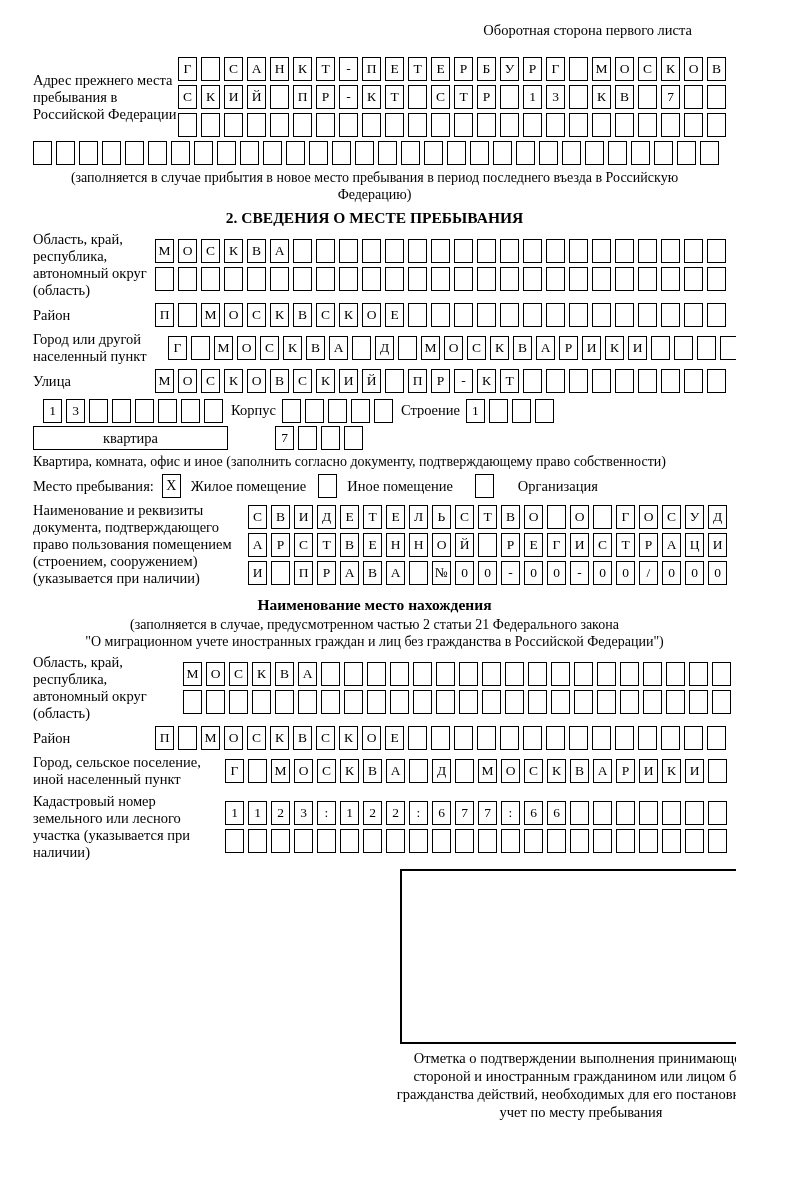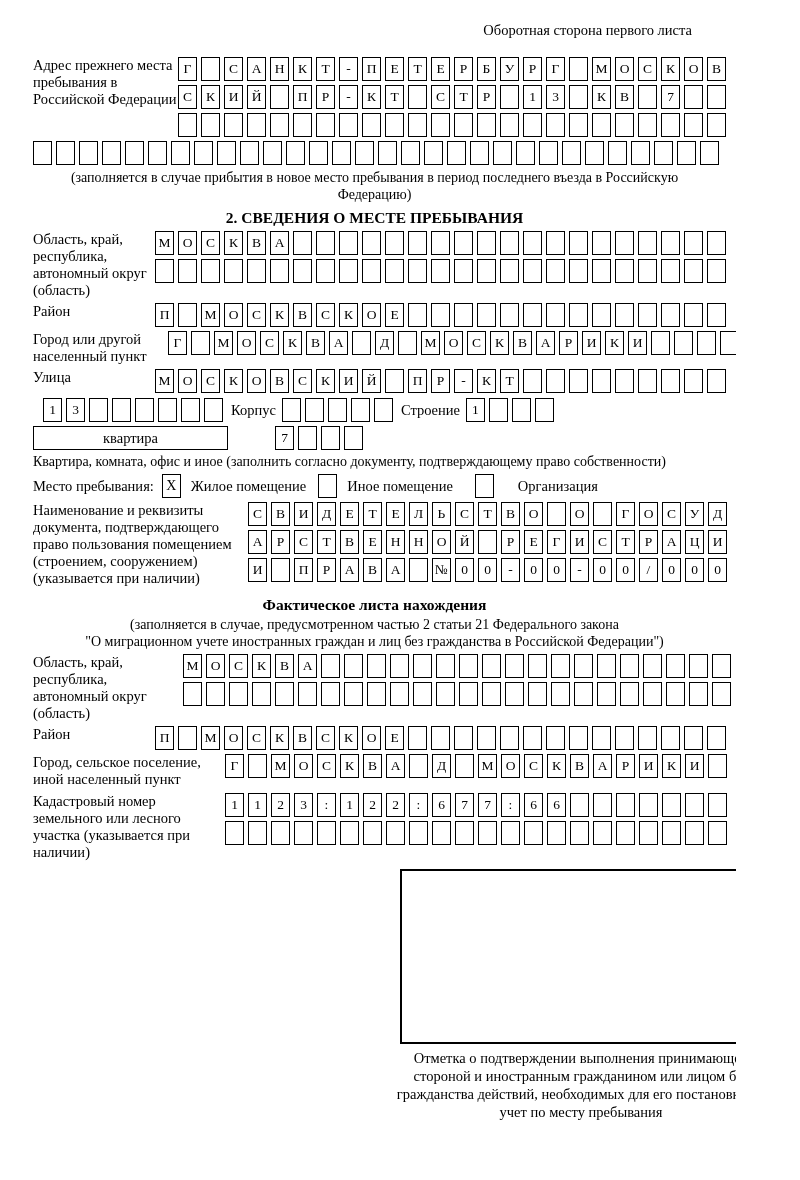--- a/index.html
+++ b/index.html
@@ -4,21 +4,21 @@
 <style>
   html,body{margin:0;padding:0;background:#fff;}
   .sheet{
     position:relative;width:736px;height:1180px;box-sizing:border-box;
     background:#fff;color:#000;
     font-family:"Liberation Serif","DejaVu Serif",serif;
     font-size:14.5px;line-height:17px;
     padding:22px 20px 0 33px;overflow:hidden;
   }
   .corner{text-align:right;padding-right:24px;font-size:14.5px;}
-  .frow{display:flex;align-items:flex-start;}
+  .frow{display:flex;align-items:center;}
   .flabel{flex:0 0 auto;line-height:17px;}
   .w145{width:145px;} .w122{width:122px;} .w135{width:135px;}
   .w150{width:150px;} .w192{width:192px;} .w215{width:215px;}
   .rows{display:flex;flex-direction:column;gap:4px;}
   .cells{display:flex;gap:4px;flex:0 0 auto;}
   .cell{
     flex:0 0 17px;width:17px;height:22px;border:1.5px solid #000;
     text-align:center;font-size:13.5px;line-height:22px;overflow:hidden;
   }
   .boxlabel{
@@ -437,21 +437,21 @@
           <span class="cell">0</span>
           <span class="cell">0</span>
           <span class="cell">/</span>
           <span class="cell">0</span>
           <span class="cell">0</span>
           <span class="cell">0</span>
         </div>
     </div>
   </div>
 
-  <div class="sec-title mt8">Фактическое листа нахождения</div>
+  <div class="sec-title mt8">Наименование место нахождения</div>
   <div class="note center mt2">(заполняется в случае, предусмотренном частью 2 статьи 21 Федерального закона</div>
   <div class="note center">"О миграционном учете иностранных граждан и лиц без гражданства в Российской Федерации")</div>
 
   <div class="frow mt4">
     <div class="flabel w150">Область, край, республика, автономный округ (область)</div>
     <div class="rows">
       <div class="cells">
           <span class="cell">М</span>
           <span class="cell">О</span>
           <span class="cell">С</span>

